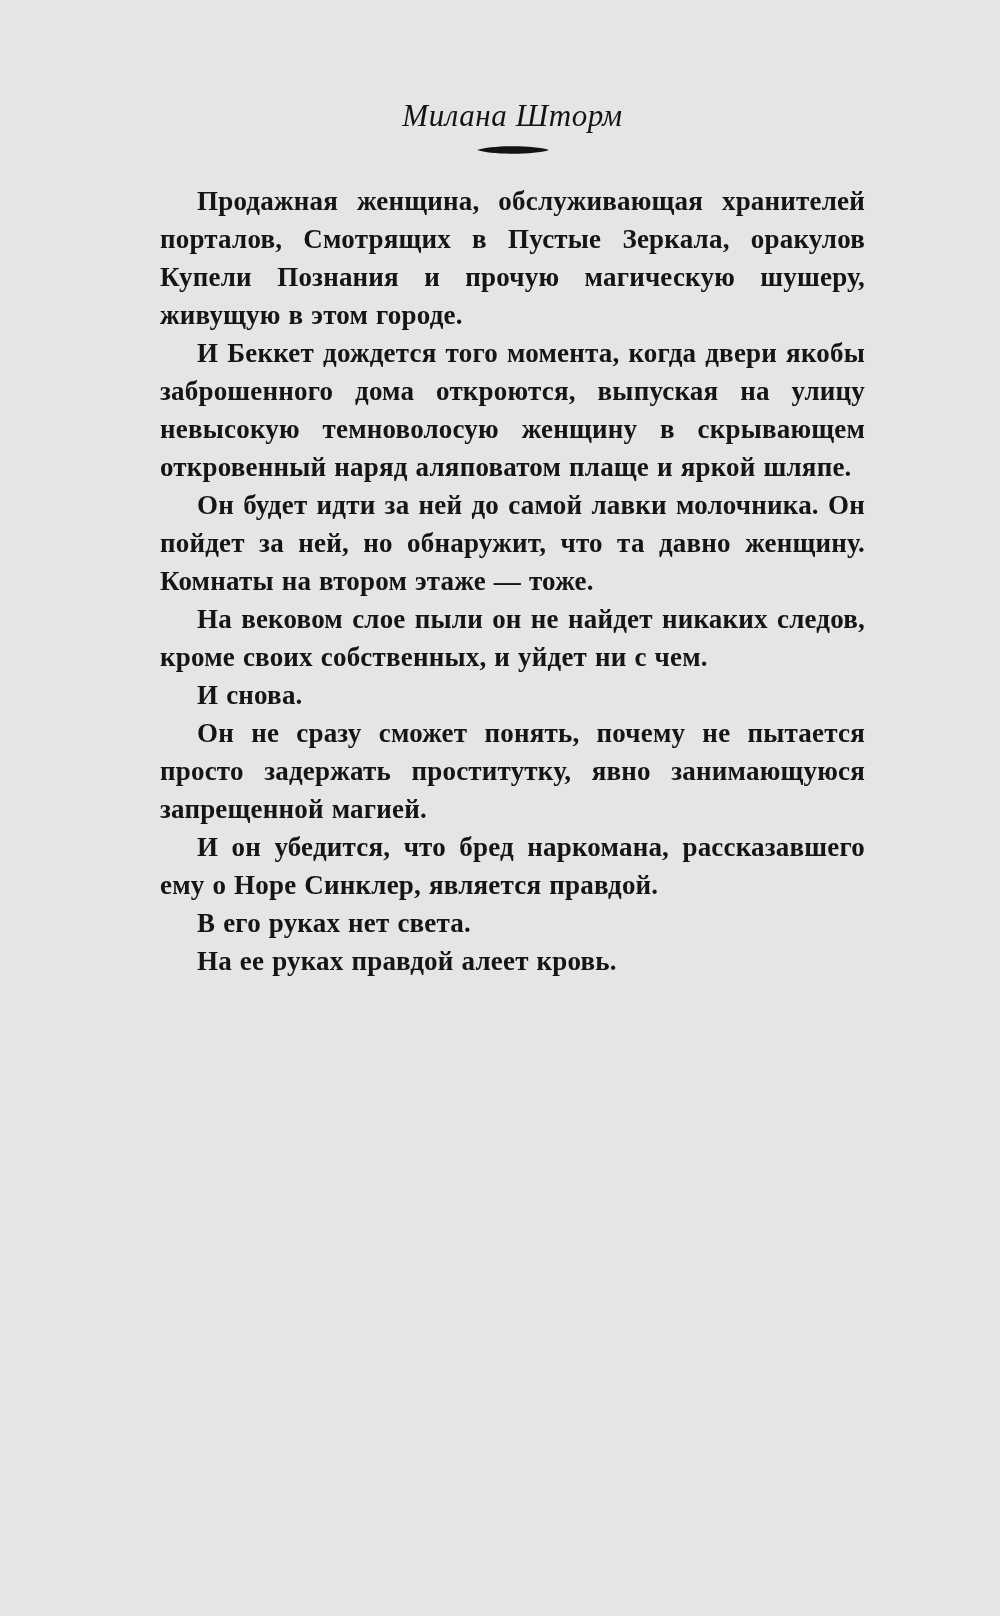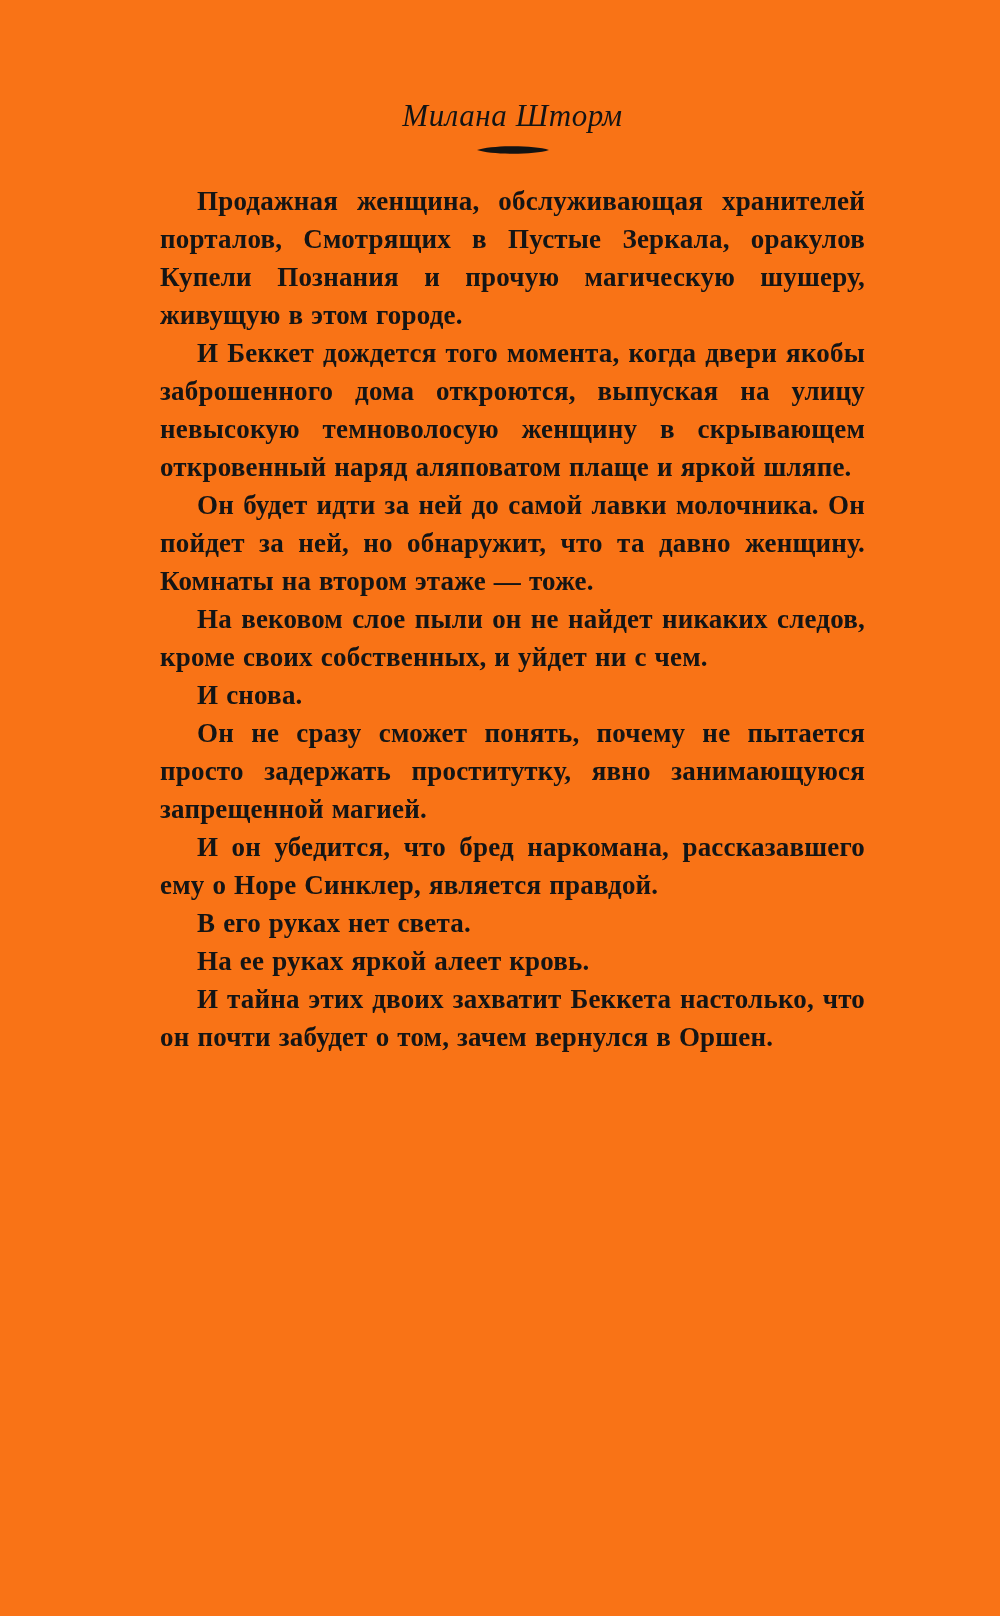--- a/index.html
+++ b/index.html
@@ -12,21 +12,21 @@
     height: 1616px;
     font-family: "Liberation Serif", "DejaVu Serif", serif;
     color: #151515;
     -webkit-font-smoothing: antialiased;
   }
   .page {
     box-sizing: border-box;
     width: 1000px;
     height: 1616px;
     padding: 96px 135px 0 160px;
-    background: #f97316;
+    background: #e5e5e5;
     overflow: hidden;
   }
   .author {
     margin: 0;
     text-align: center;
     font-style: italic;
     font-weight: 400;
     font-size: 31px;
     line-height: 40px;
     letter-spacing: 0.6px;
@@ -72,17 +72,16 @@
 
   <div class="body-text">
     <p>Продажная женщина, обслуживающая хранителей порталов, Смотрящих в Пустые Зеркала, оракулов Купели Познания и прочую магическую шушеру, живущую в этом городе.</p>
     <p>И Беккет дождется того момента, когда двери якобы заброшенного дома откроются, выпуская на улицу невысокую темноволосую женщину в скрывающем откровенный наряд аляповатом плаще и яркой шляпе.</p>
     <p>Он будет идти за ней до самой лавки молочника. Он пойдет за ней, но обнаружит, что та давно женщину. Комнаты на втором этаже — тоже.</p>
     <p>На вековом слое пыли он не найдет никаких следов, кроме своих собственных, и уйдет ни с чем.</p>
     <p>И снова.</p>
     <p>Он не сразу сможет понять, почему не пытается просто задержать проститутку, явно занимающуюся запрещенной магией.</p>
     <p>И он убедится, что бред наркомана, рассказавшего ему о Норе Синклер, является правдой.</p>
     <p>В его руках нет света.</p>
-    <p>На ее руках яркой алеет кровь.</p>
-    <p>И тайна этих двоих захватит Беккета настолько, что он почти забудет о том, зачем вернулся в Оршен.</p>
+    <p>На ее руках правдой алеет кровь.</p>
   </div>
 
 </div>
 
 </body></html>

